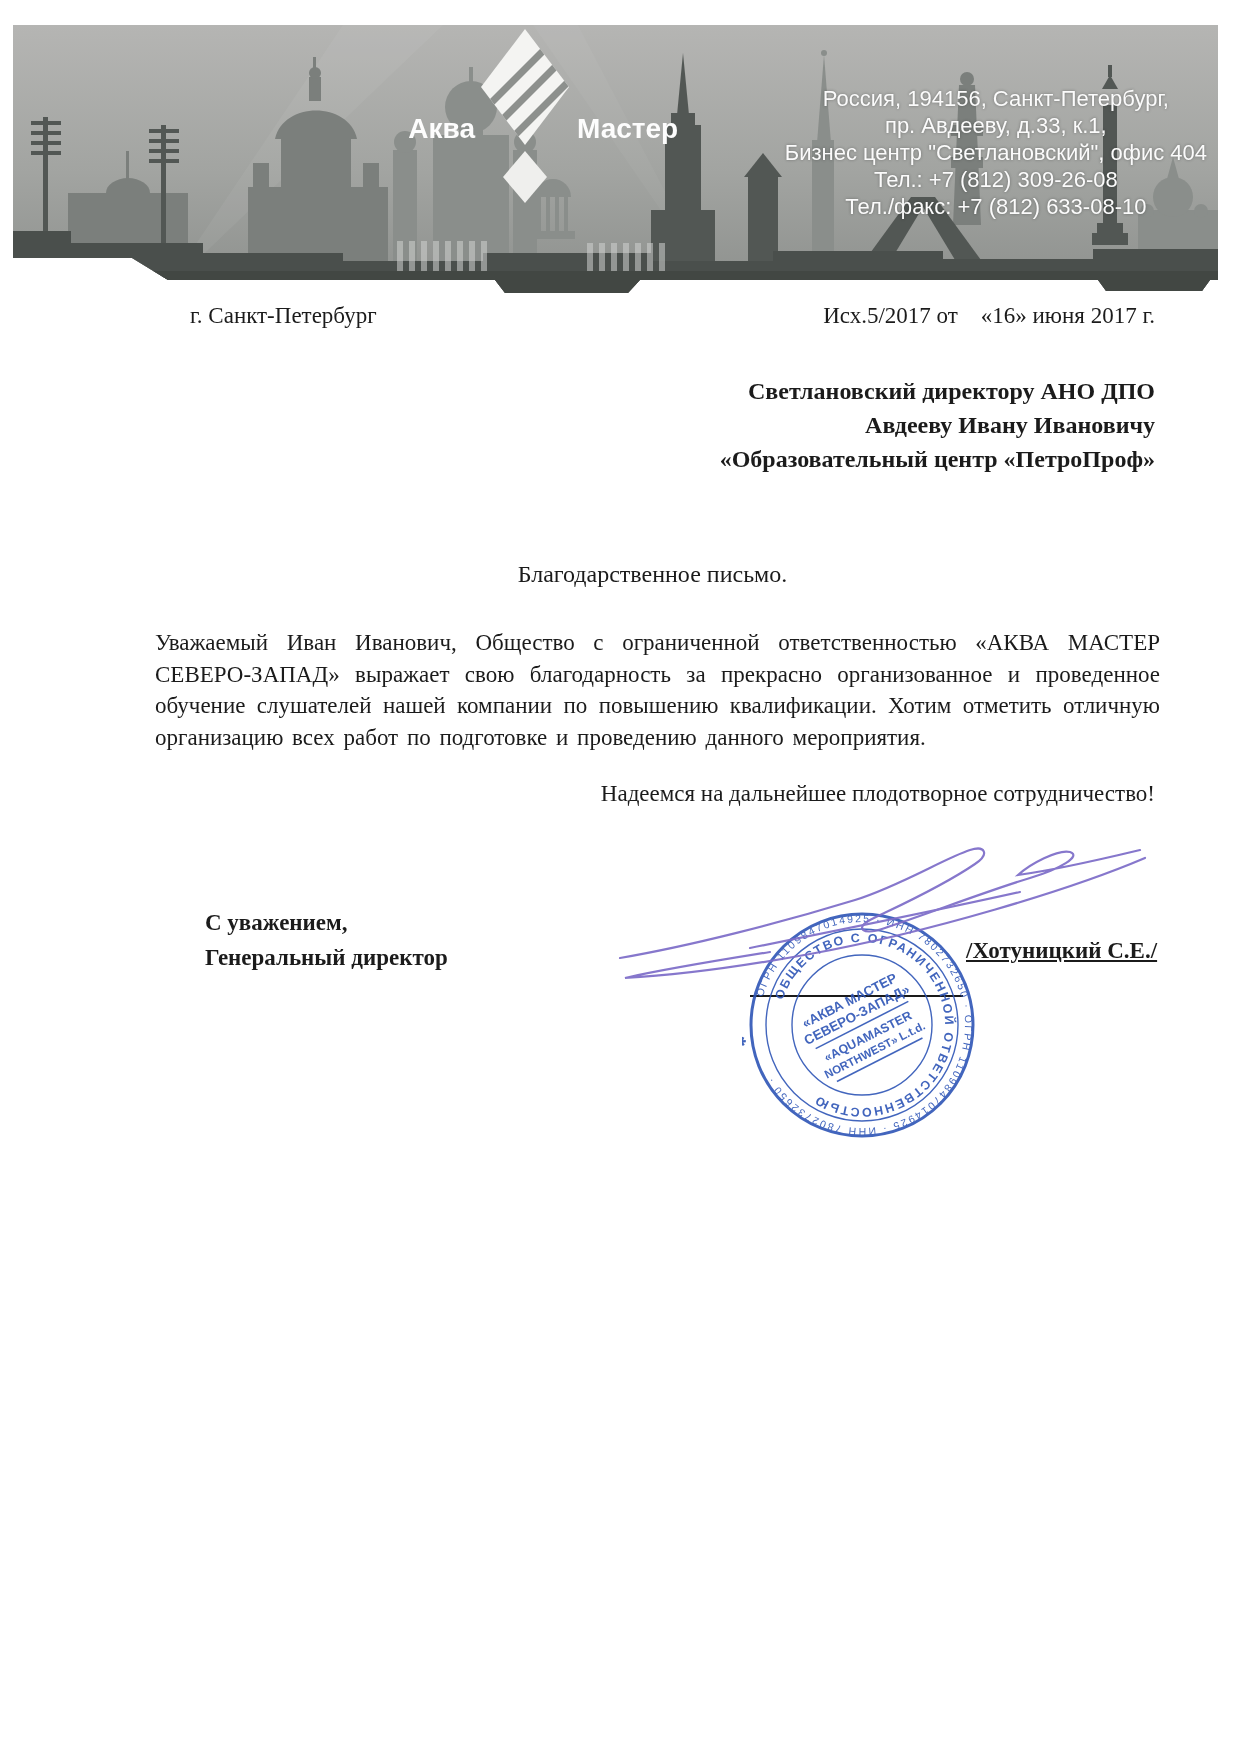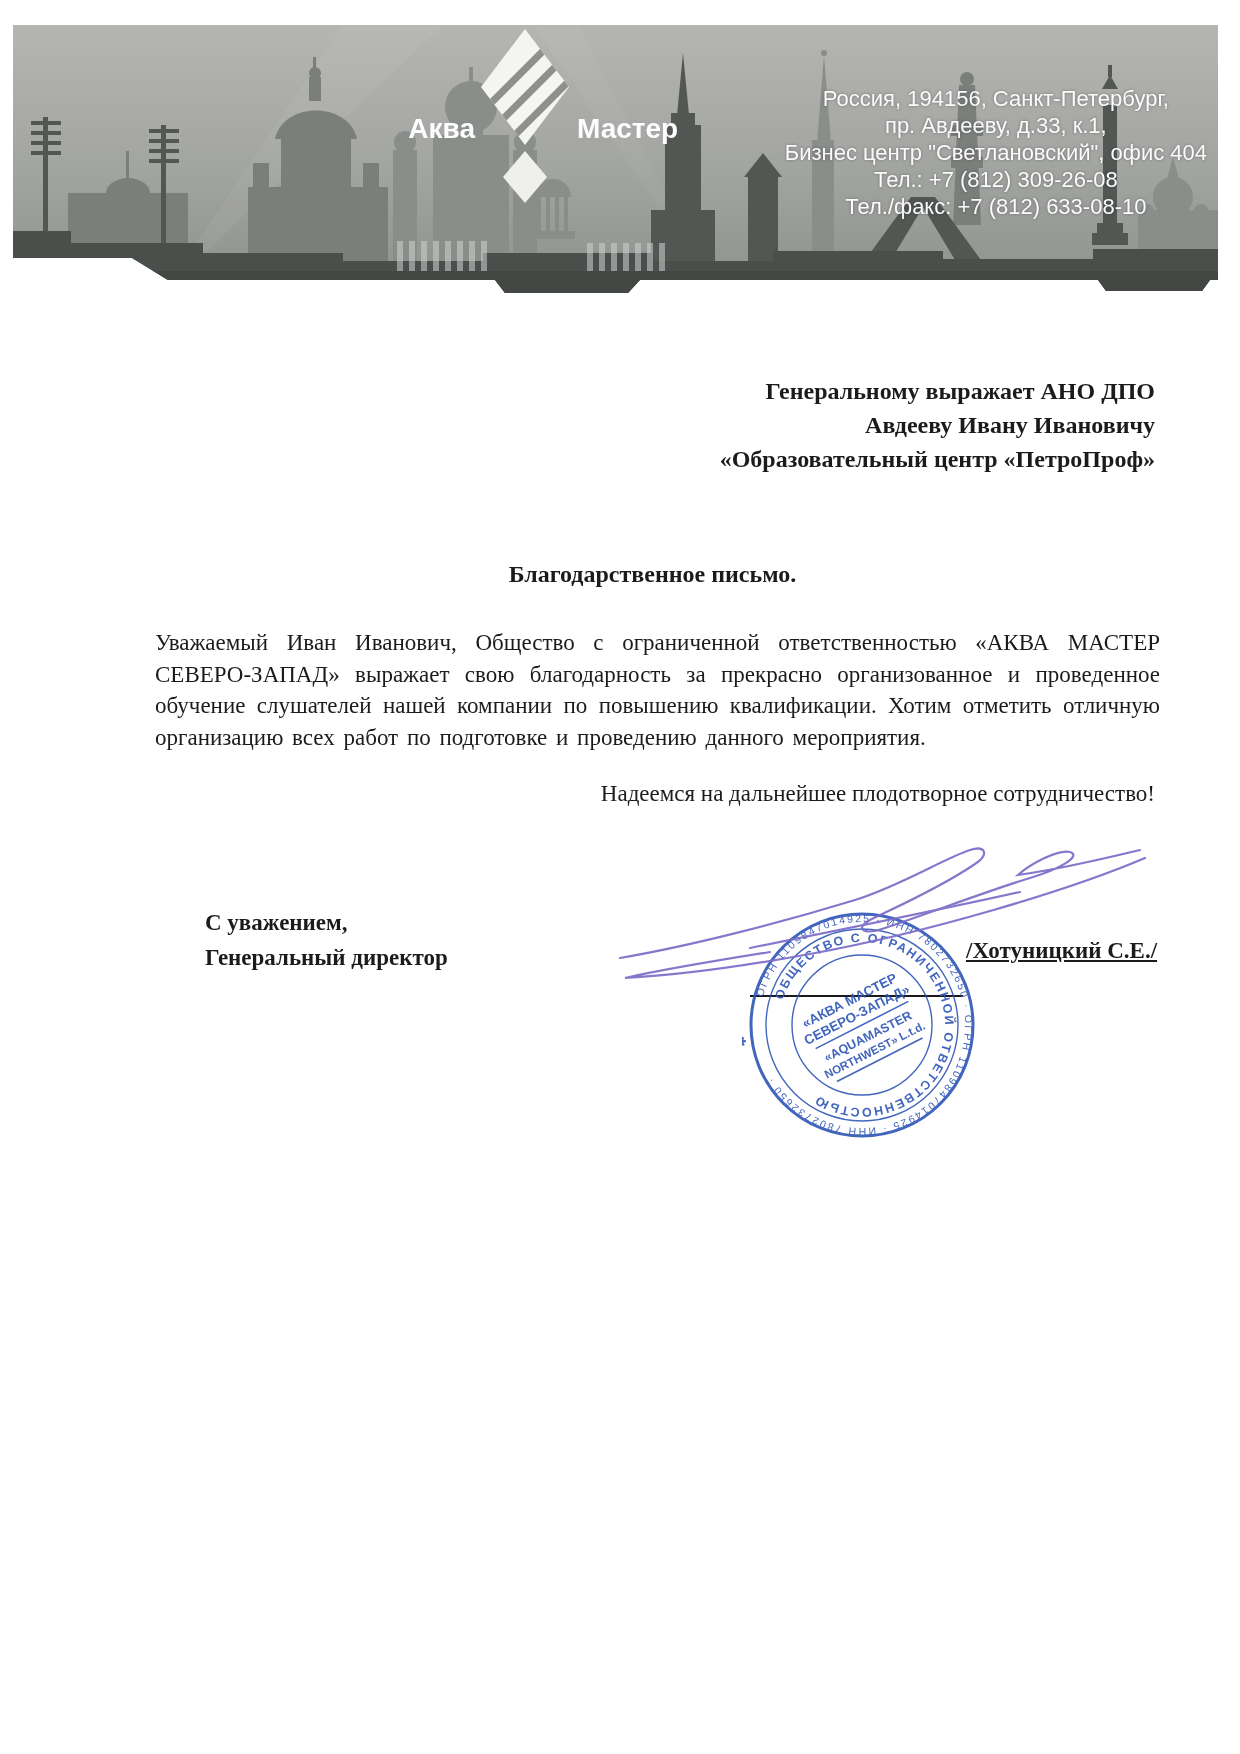--- a/index.html
+++ b/index.html
@@ -25,21 +25,21 @@
     position:absolute;left:190px;top:303px;width:965px;
     display:flex;justify-content:space-between;font-size:23px;
   }
   .dateline .ref{white-space:pre;}
   .addressee{
     position:absolute;right:85px;top:374px;text-align:right;
     font-weight:bold;font-size:24px;line-height:34px;
   }
   .title{
     position:absolute;left:150px;top:561px;width:1005px;text-align:center;
-    font-weight:bold;font-size:24px;
+    font-weight:normal;font-size:24px;
   }
   .body-par{
     position:absolute;left:150px;top:622px;width:1005px;
     font-size:23px;line-height:31.5px;text-align:justify;word-spacing:3px;margin:5px;
   }
   .closing{
     position:absolute;left:150px;top:781px;width:1005px;text-align:right;font-size:23px;
   }
   .sig-block{
     position:absolute;left:205px;top:905px;font-weight:bold;font-size:23px;line-height:35px;
@@ -184,23 +184,27 @@
 
     <div class="hdr-address">
       <div>Россия, 194156, Санкт-Петербург,</div>
       <div>пр. Авдееву, д.33, к.1,</div>
       <div>Бизнес центр "Светлановский", офис 404</div>
       <div>Тел.: +7 (812) 309-26-08</div>
       <div>Тел./факс: +7 (812) 633-08-10</div>
     </div>
   </div>
 
+  <div class="dateline">
+    <span>г. Санкт-Петербург</span>
+    <span class="ref">Исх.5/2017 от    «16» июня 2017 г.</span>
+  </div>
 
   <div class="addressee">
-    <div>Генеральному выражает АНО ДПО</div>
+    <div>Светлановский директору АНО ДПО</div>
     <div>Авдееву Ивану Ивановичу</div>
     <div>«Образовательный центр «ПетроПроф»</div>
   </div>
 
   <div class="title">Благодарственное письмо.</div>
   <p class="body-par">Уважаемый Иван Иванович, Общество с ограниченной ответственностью «АКВА МАСТЕР СЕВЕРО-ЗАПАД» выражает свою благодарность за прекрасно организованное и проведенное обучение слушателей нашей компании по повышению квалификации. Хотим отметить отличную организацию всех работ по подготовке и проведению данного мероприятия.</p>
   <div class="closing">Надеемся на дальнейшее плодотворное сотрудничество!</div>
 
   <div class="sig-block">
     <div>С уважением,</div>

